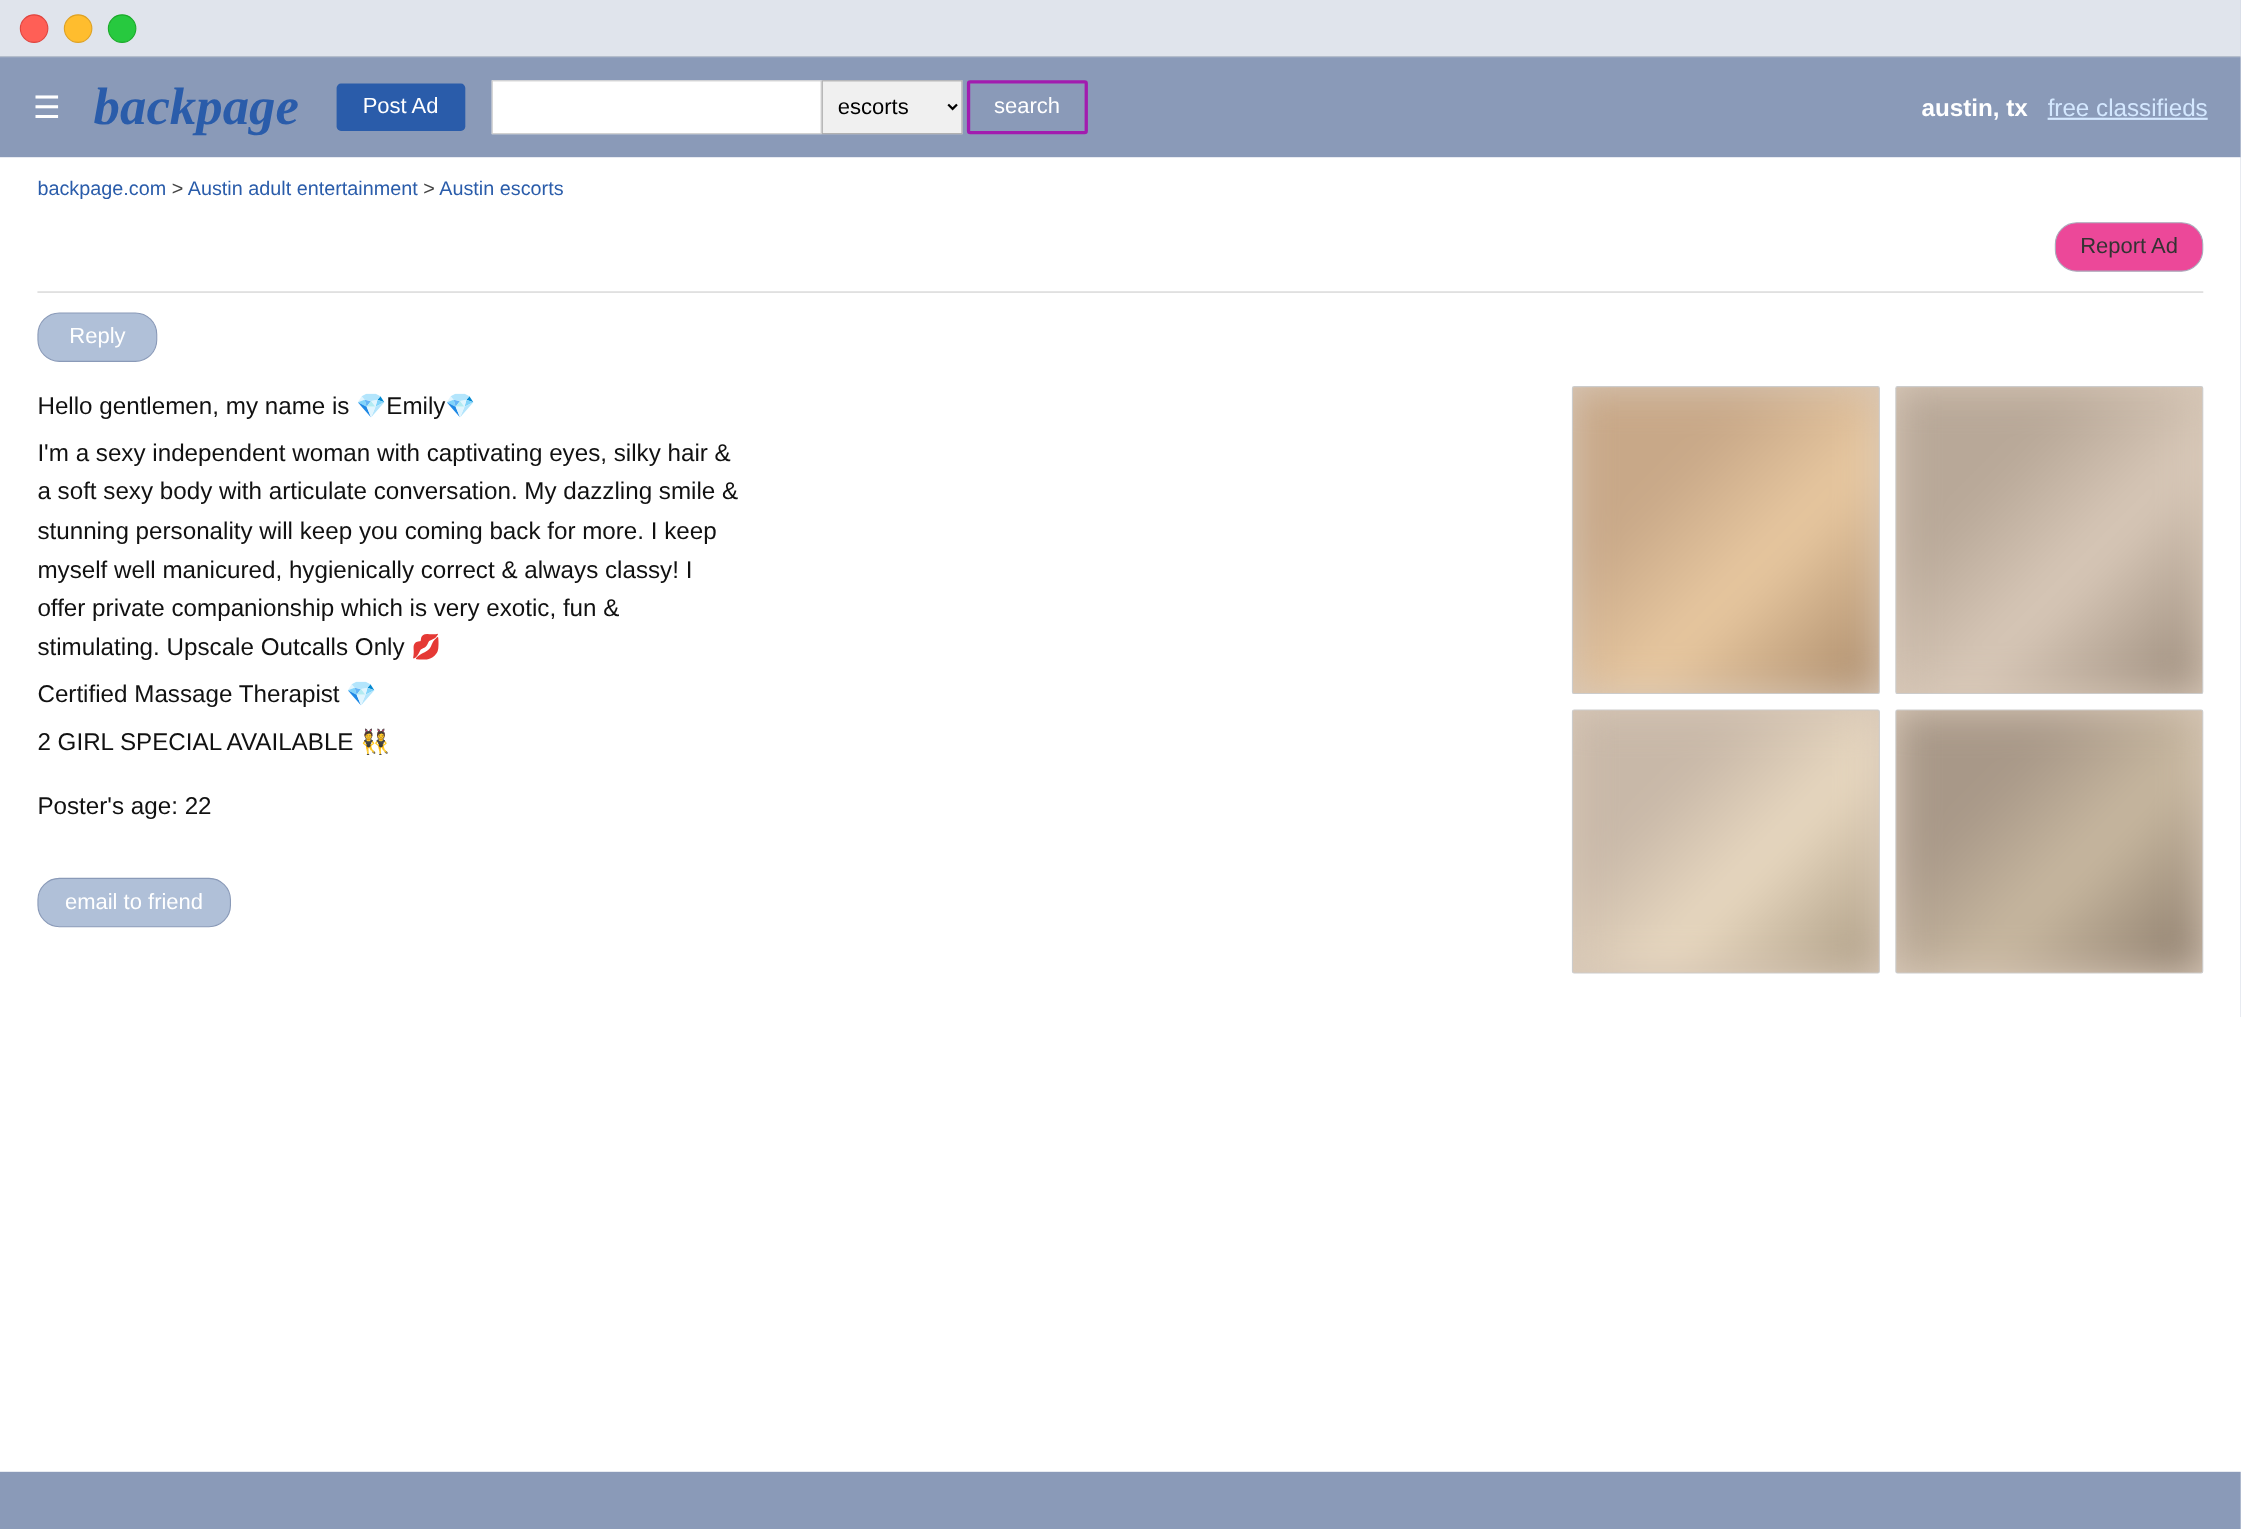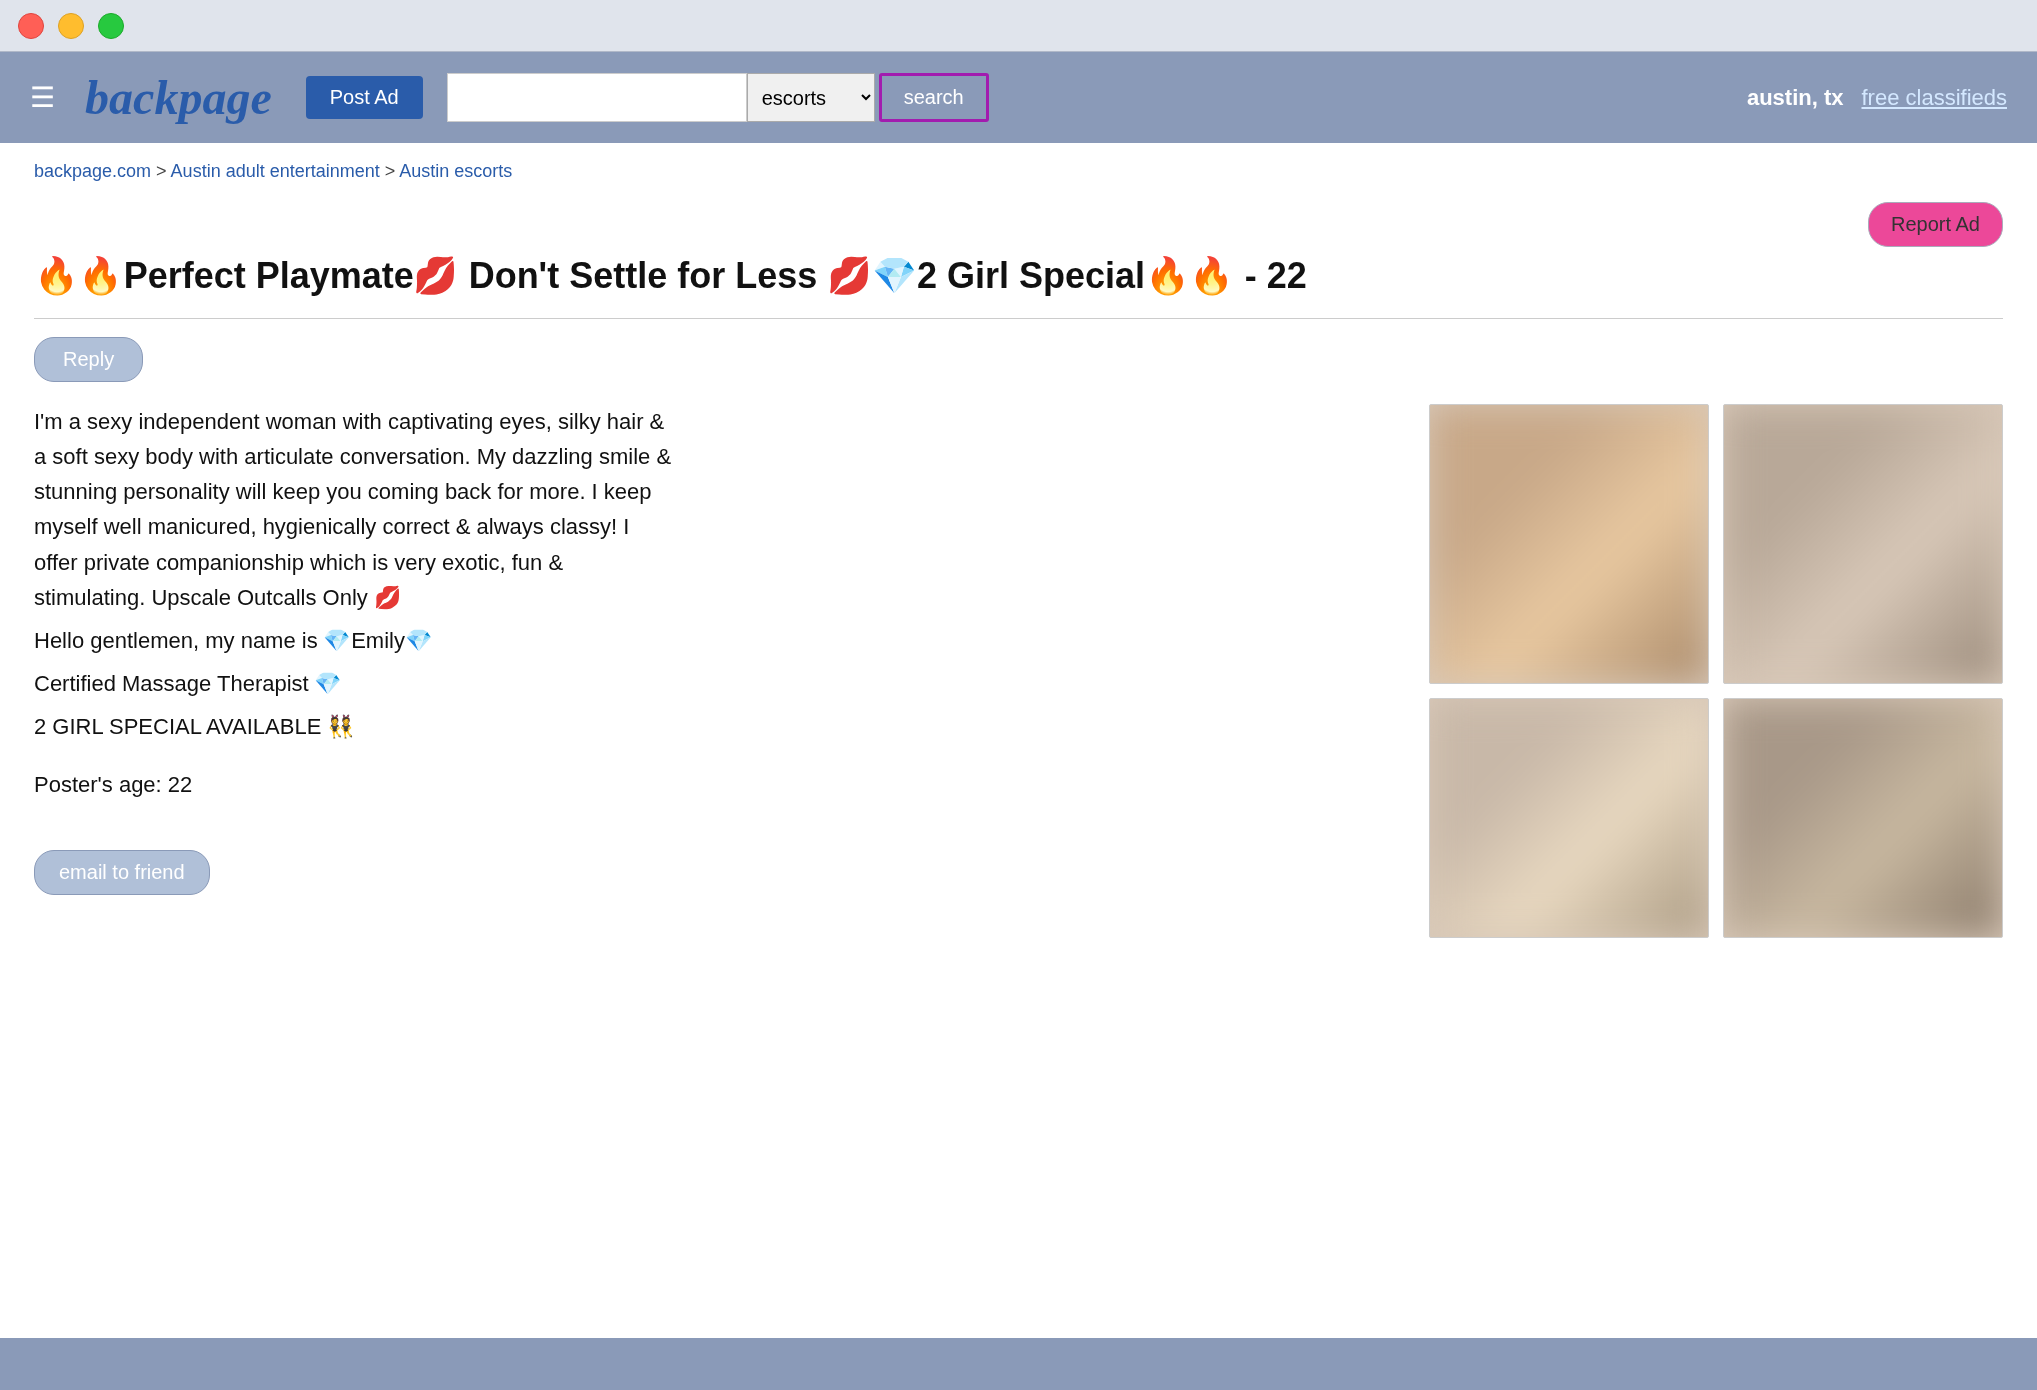--- a/index.html
+++ b/index.html
@@ -313,32 +313,31 @@
   <div class="breadcrumb">
     <a>backpage.com</a><span> &gt; </span><a>Austin adult entertainment</a><span> &gt; </span><a>Austin escorts</a>
   </div>
 
   
   <div class="report-section">
     <button class="report-ad-btn">Report Ad</button>
   </div>
 
   
-  <div class="ad-title">🔥🔥Perfect Playmate💋 Don't Settle for Less 💋💎2 Girl Special🔥🔥 - 22</div>
 
   <hr class="divider">
 
   
   <button class="reply-btn">Reply</button>
 
   
   <div class="ad-body">
     <div class="ad-text">
+      <p>Hello gentlemen, my name is 💎Emily💎</p>
       <p>I'm a sexy independent woman with captivating eyes, silky hair &amp; a soft sexy body with articulate conversation. My dazzling smile &amp; stunning personality will keep you coming back for more. I keep myself well manicured, hygienically correct &amp; always classy! I offer private companionship which is very exotic, fun &amp; stimulating. Upscale Outcalls Only 💋</p>
-      <p>Hello gentlemen, my name is 💎Emily💎</p>
       <p>Certified Massage Therapist 💎</p>
       <p>2 GIRL SPECIAL AVAILABLE 👯</p>
 
       <div class="poster-age">
         <span>Poster's age:</span>
         <span>22</span>
       </div>
 
 
       <button class="email-friend-btn">email to friend</button>

